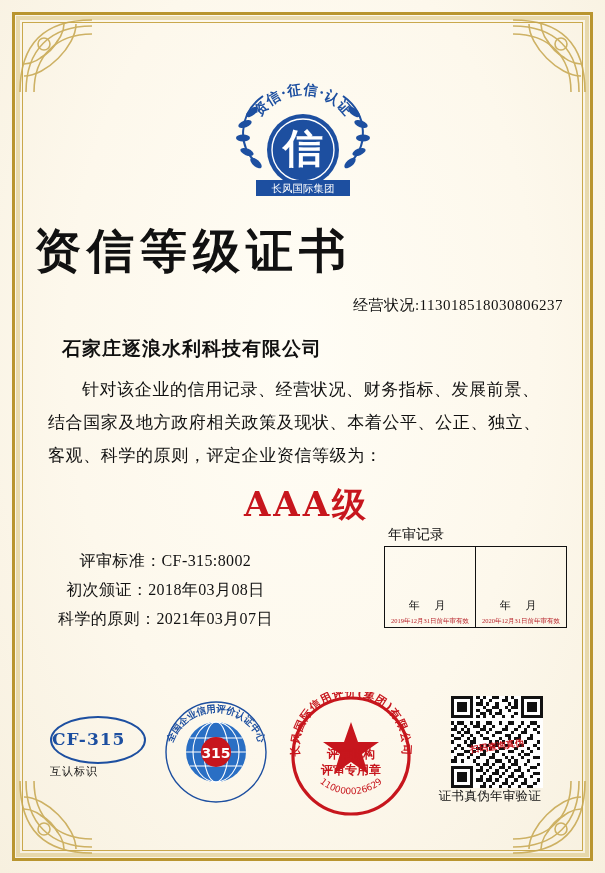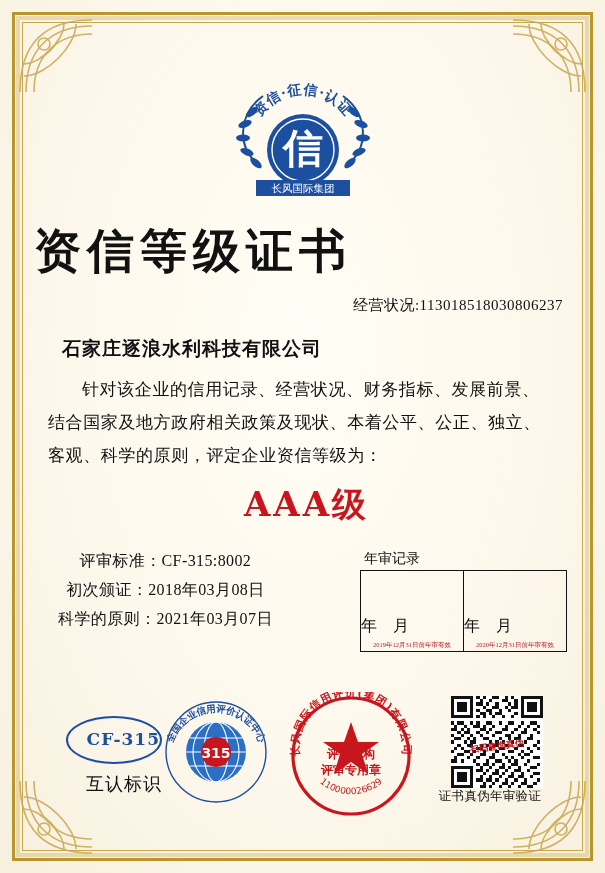--- a/index.html
+++ b/index.html
@@ -129,23 +129,23 @@
     font-size: 16px;
     line-height: 29px;
     color: #111;
     letter-spacing: .4px;
   }
   .details div { white-space: nowrap; text-align: center; }
 
   
   .review {
     position: absolute;
-    top: 516px;
+    top: 492px;
     right: 4px;
-    width: 207px;
+    width: 183px;
   }
   .review-title {
     font-size: 14px;
     color: #111;
     padding-left: 4px;
     margin-bottom: 2px;
   }
   .review-table {
     border: 1px solid #111;
     height: 80px;
@@ -153,57 +153,58 @@
   }
   .review-cell {
     flex: 1;
     position: relative;
   }
   .review-cell + .review-cell { border-left: 1px solid #111; }
   .review-cell .ym {
     position: absolute;
     bottom: 14px;
     left: 0; right: 0;
-    font-size: 16px;
+    text-align: center;
+    font-size: 11px;
     color: #111;
     letter-spacing: 6px;
   }
   .review-cell .note {
     position: absolute;
     bottom: 1px;
     left: 0; right: 0;
     text-align: center;
     font-size: 6.5px;
     color: #b8232b;
     letter-spacing: 0;
   }
 
   
   .badge-cf {
     position: absolute;
-    left: 32px;
+    left: 16px;
     top: 682px;
     width: 96px;
-    text-align: right;
+    text-align: left;
   }
   .badge-cf .oval {
     width: 92px;
     height: 44px;
     border: 2px solid #1d4fa0;
     border-radius: 50%;
     color: #1d4fa0;
     font-size: 17px;
     font-weight: bold;
     line-height: 42px;
     letter-spacing: 1px;
     font-family: "DejaVu Serif", serif;
   }
   .badge-cf .cap {
-    margin-top: 8px;
-    font-size: 18px;
+    margin-top: 0;
+    font-size: 11px;
     color: #111;
     letter-spacing: 1px;
   }
 
   .seal-globe {
     position: absolute;
     left: 126px;
     top: 662px;
     width: 112px;
     height: 112px;

